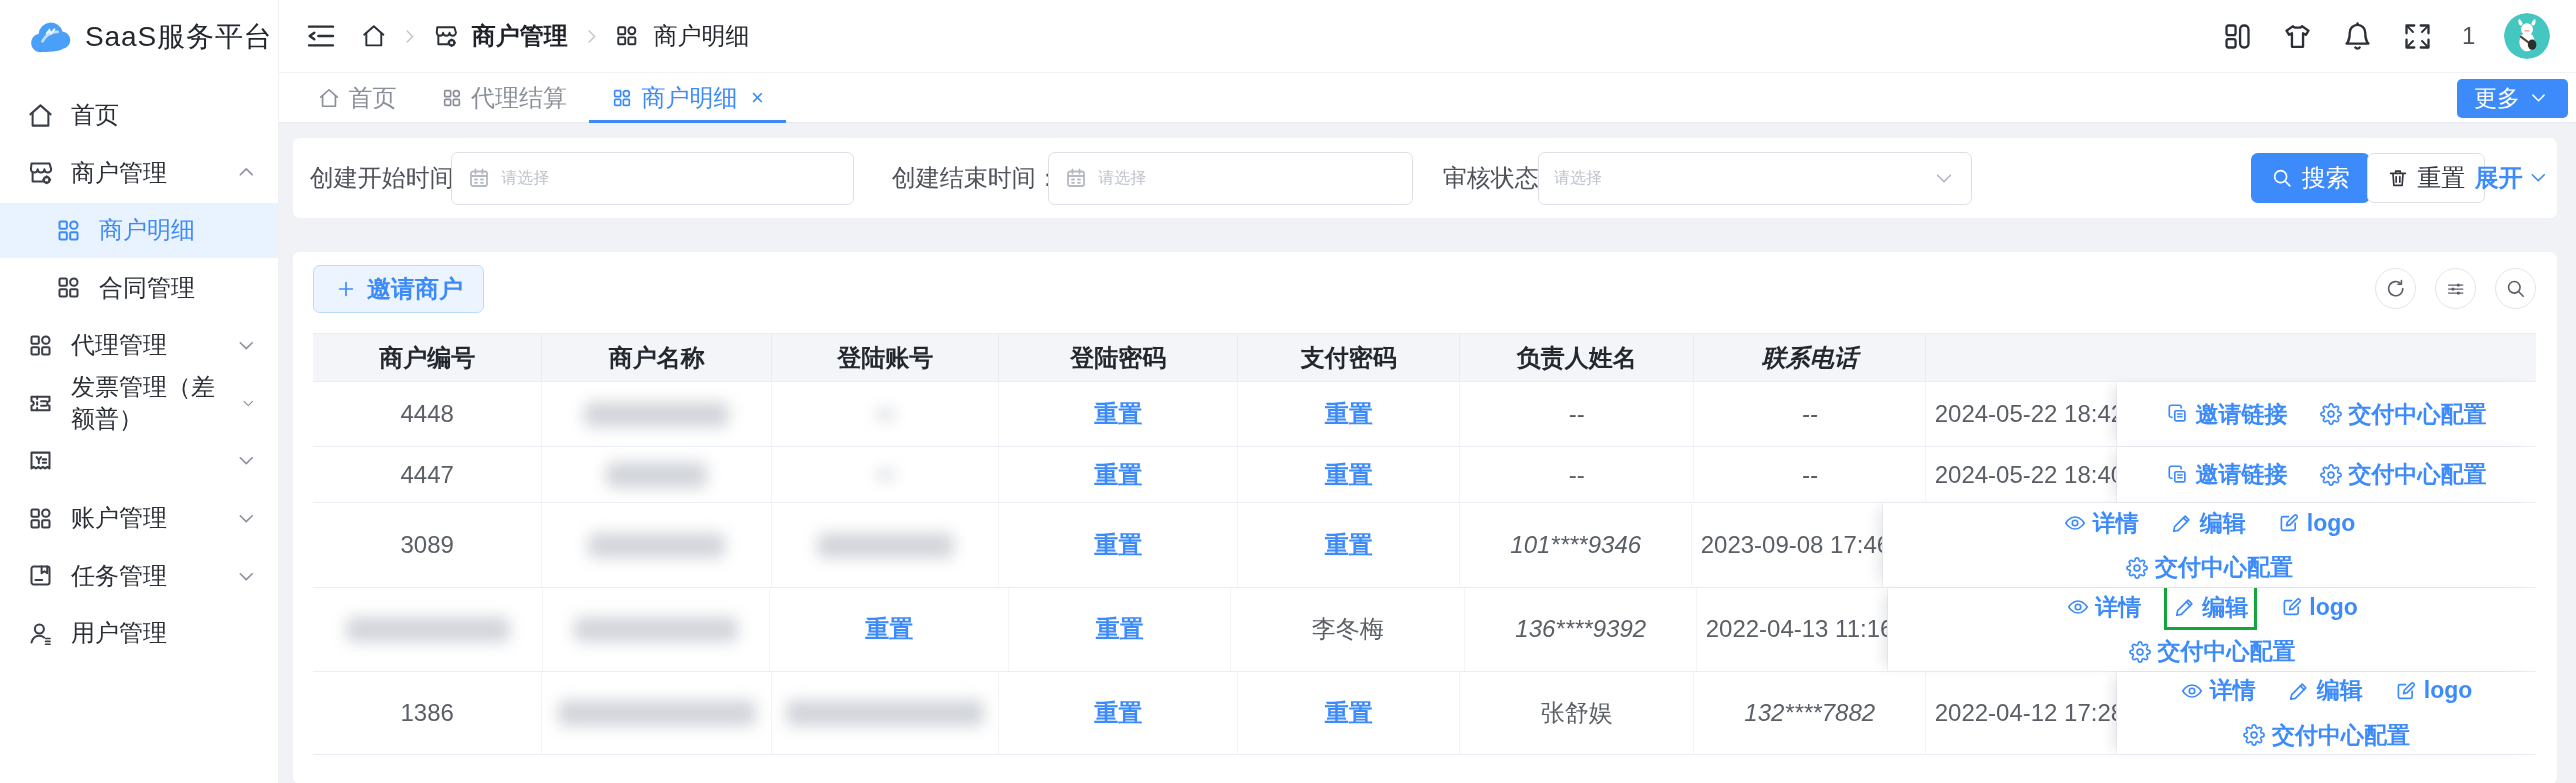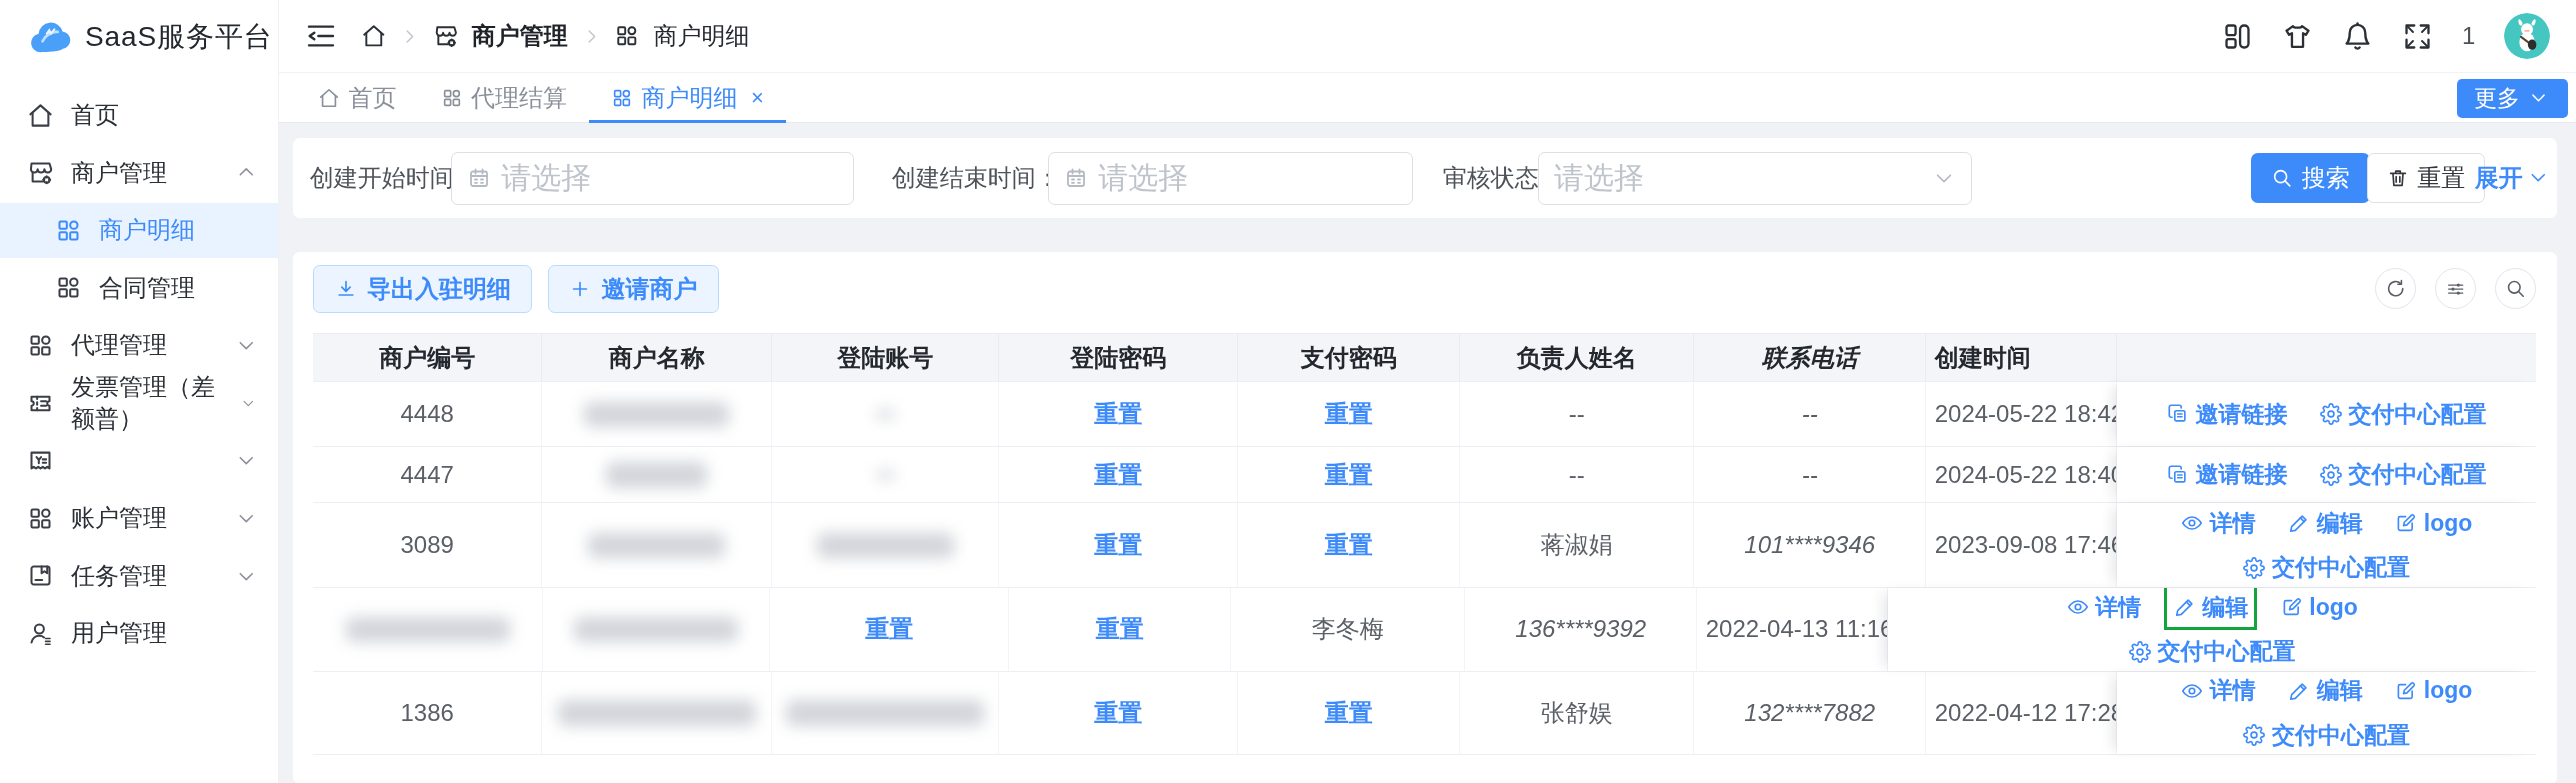--- a/index.html
+++ b/index.html
@@ -40,21 +40,21 @@
   .tab.active::after { content:""; position:absolute; left:0; right:0; bottom:-0.9px; height:3.4px; background:#3d8bfb; }
   .tab .t-close { font-size:22px; margin-left:5.1px; cursor:pointer; }
   .more-btn { position:absolute; right:8.5px; top:6px; height:39px; padding:0 17px; background:#3d8bfb; color:#fff; font-size:23px; border:none; border-radius:5.1px; display:flex; align-items:center; gap:8.5px; cursor:pointer; }
   .more-btn svg { width:19px; height:19px; }
 
   
   #filter-card { position:absolute; left:13.7px; top:138px; width:2264px; height:80px; background:#fff; border-radius:6.8px; }
   .f-item { position:absolute; top:0; height:80px; display:flex; align-items:center; }
   .f-label { font-size:24px; color:#4e5259; }
   .f-input { height:53px; border:0.9px solid #dcdfe6; border-radius:6.8px; background:#fff; display:flex; align-items:center; gap:10.2px; padding:0 15.4px; cursor:text; }
-  .f-input .ph { font-size:30px; color:#bfc4cc; }
+  .f-input .ph { font-size:16px; color:#bfc4cc; }
   .f-input .in-ico { width:24px; height:24px; color:#b4b9c2; }
   .f-input .dd { margin-left:auto; width:22px; height:22px; color:#b4b9c2; }
   .btn-primary { height:50px; padding:0 20.5px; background:#3d8bfb; border:none; border-radius:6.8px; color:#fff; font-size:24px; display:flex; align-items:center; gap:8.5px; cursor:pointer; }
   .btn-plain { height:50px; padding:0 19px; background:#fff; border:0.9px solid #dcdfe6; border-radius:6.8px; color:#33373d; font-size:24px; display:flex; align-items:center; gap:8.5px; cursor:pointer; }
   .btn-primary svg, .btn-plain svg { width:22px; height:22px; }
   .expand-link { display:flex; align-items:center; gap:5.1px; color:#3d8bfb; font-size:24px; font-weight:bold; cursor:pointer; }
   .expand-link svg { width:20.5px; height:20.5px; }
 
   
   #table-card { position:absolute; left:13.7px; top:252px; width:2264px; height:532px; background:#fff; border-radius:6.8px; padding:12.8px 20.5px; }
@@ -434,29 +434,20 @@
               <path d="M5 9l7 7 7-7"></path>
             </svg>
           </span>
       </span>
     </div>
   </section>
 
   <section id="table-card">
     <div class="t-toolbar">
       <button class="btn-soft">
-        <span id="exp-ico" style="width: 22px; height: 22px; display: inline-block;">
-            <svg viewBox="0 0 24 24" fill="none" stroke="currentColor" stroke-width="1.8" stroke-linecap="round" stroke-linejoin="round" width="100%" height="100%">
-              <path d="M12 4v10M7.5 10L12 14.5 16.5 10"></path>
-              <path d="M4.5 18.5h15"></path>
-            </svg>
-          </span>
-        <span>导出入驻明细</span>
-      </button>
-      <button class="btn-soft">
         <span id="inv-ico" style="width: 22px; height: 22px; display: inline-block;">
             <svg viewBox="0 0 24 24" fill="none" stroke="currentColor" stroke-width="1.8" stroke-linecap="round" stroke-linejoin="round" width="100%" height="100%">
               <path d="M12 5v14M5 12h14"></path>
             </svg>
           </span>
         <span>邀请商户</span>
       </button>
       <div class="t-tools">
         <span class="circ-btn" id="tool-refresh">
             <svg viewBox="0 0 24 24" fill="none" stroke="currentColor" stroke-width="1.8" stroke-linecap="round" stroke-linejoin="round" width="100%" height="100%">
@@ -482,21 +473,20 @@
     </div>
     <div id="grid">
         <div class="trow thead-row">
           <div class="tcell cell-id">商户编号</div>
           <div class="tcell cell-name">商户名称</div>
           <div class="tcell cell-acct">登陆账号</div>
           <div class="tcell cell-lpwd">登陆密码</div>
           <div class="tcell cell-ppwd">支付密码</div>
           <div class="tcell cell-owner">负责人姓名</div>
           <div class="tcell cell-phone">联系电话</div>
-          <div class="tcell cell-date">创建时间</div>
         </div>
         <div class="trow" style="min-height: 65px;">
           <div class="tcell cell-id">4448</div>
      <div class="tcell cell-name">
             <span class="blur-block" style="width:145px;height:25.6px;"></span>
           </div>
      <div class="tcell cell-acct">
             <span class="blur-block" style="width:19px;height:8.5px;"></span>
           </div>
      <div class="tcell cell-lpwd">
@@ -588,23 +578,20 @@
           </div>
      <div class="tcell cell-acct">
             <span class="blur-block" style="width:137px;height:25.6px;"></span>
           </div>
      <div class="tcell cell-lpwd">
             <span class="link">重置</span>
           </div>
      <div class="tcell cell-ppwd">
             <span class="link">重置</span>
           </div>
-     <div class="tcell cell-owner">
-            <span class="dash">蒋淑娟</span>
-          </div>
      <div class="tcell cell-phone">
             <span class="dash">101****9346</span>
           </div>
      <div class="tcell cell-date">2023-09-08 17:46:2</div>
      <div class="tcell cell-ops">
             <span class="op-line">
               <span class="op">
         <span style="width:22px;height:22px;display:inline-block;">
                   <svg viewBox="0 0 24 24" fill="none" stroke="currentColor" stroke-width="1.8" stroke-linecap="round" stroke-linejoin="round" width="100%" height="100%">
                     <path d="M2 12s3.5-6.5 10-6.5S22 12 22 12s-3.5 6.5-10 6.5S2 12 2 12z"></path>

